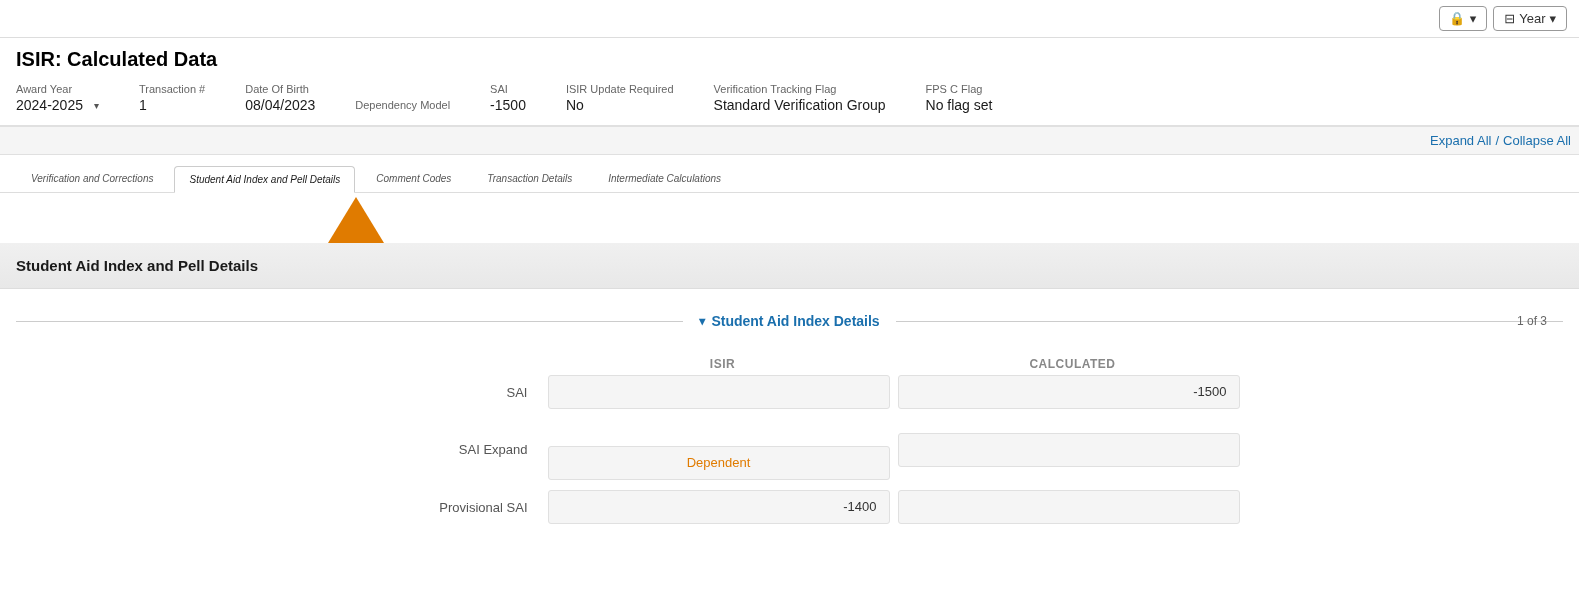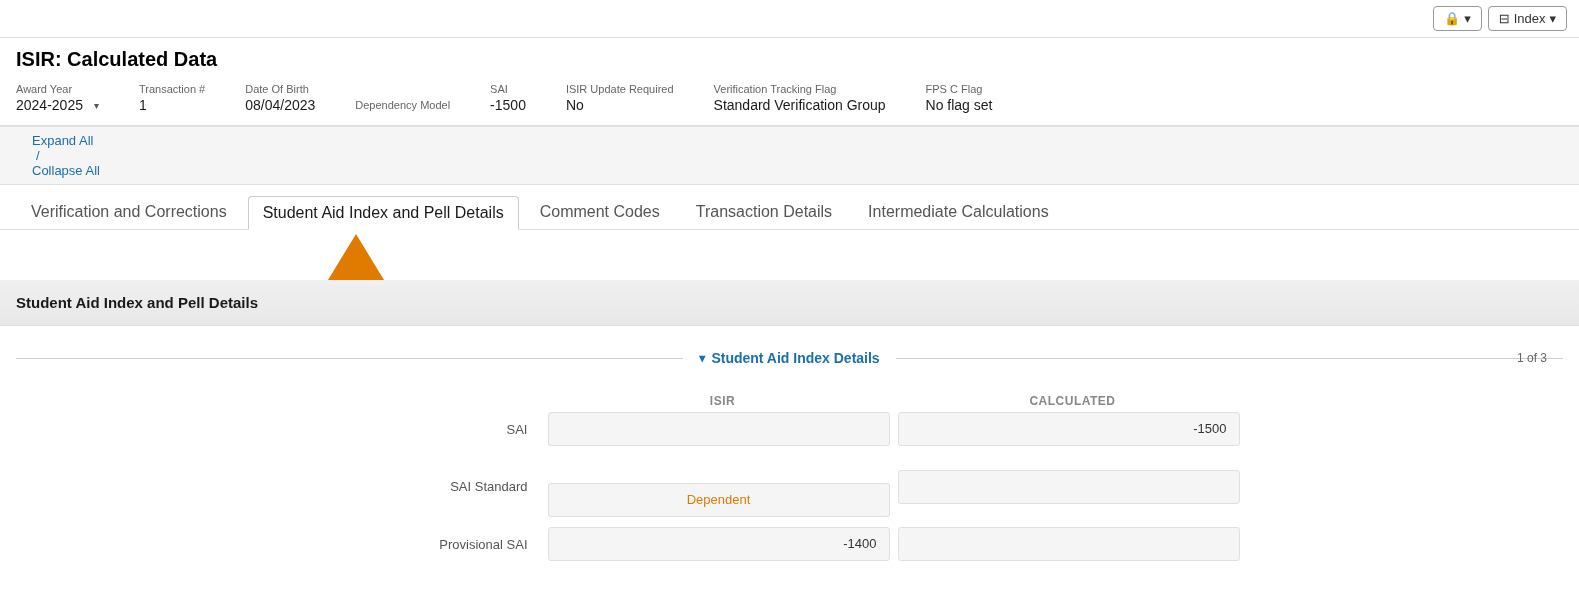--- a/index.html
+++ b/index.html
@@ -65,24 +65,23 @@
     }
     .chevron-down {
       font-size: 10px;
       color: #555;
     }
 
     
     .expand-collapse-bar {
       display: flex;
       justify-content: flex-end;
-      padding: 6px 32px;
+      padding: 6px 8px;
       background: #f5f5f5;
       border-bottom: 1px solid #e0e0e0;
-      flex-direction: column;
     }
     .expand-collapse-bar a {
       color: #1a6fad;
       text-decoration: none;
       font-size: 13px;
       cursor: pointer;
     }
     .expand-collapse-bar span {
       color: #1a6fad;
       margin: 0 4px;
@@ -91,27 +90,28 @@
     
     .tabs-bar {
       display: flex;
       align-items: center;
       padding: 10px 16px 0 16px;
       border-bottom: 1px solid #ddd;
       gap: 6px;
     }
     .tab-item {
       padding: 7px 14px;
-      font-size: 16px;
+      font-size: 10px;
       color: #555;
       cursor: pointer;
       border: 1px solid transparent;
       border-radius: 4px 4px 0 0;
       background: transparent;
       white-space: nowrap;
+      font-style: italic;
     }
     .tab-item.active {
       border: 1px solid #ccc;
       border-bottom: 1px solid #fff;
       background: #fff;
       color: #1a1a1a;
       font-weight: 500;
       position: relative;
       bottom: -1px;
     }
@@ -234,21 +234,21 @@
 </head>
 <body>
 
 <div class="top-toolbar">
   <button class="toolbar-btn">
     <span>🔒</span>
     <span>▾</span>
   </button>
   <button class="toolbar-btn">
     <span>⊟</span>
-    <span>Index</span>
+    <span>Year</span>
     <span>▾</span>
   </button>
 </div>
 
 <div class="page-title">ISIR: Calculated Data</div>
 
 <div class="header-fields">
   <div class="header-field">
     <label>Award Year</label>
     <div class="award-year-value">
@@ -326,21 +326,21 @@
         <div class="col-label">CALCULATED</div>
       </div>
 
       <div class="data-grid-row">
         <div class="row-label">SAI</div>
         <div class="data-cell empty"></div>
         <div class="data-cell">-1500</div>
       </div>
 
       <div class="data-grid-row">
-        <div class="row-label">SAI Standard</div>
+        <div class="row-label">SAI Expand</div>
         <div class="data-cell text-center orange-text">Dependent</div>
         <div class="data-cell empty"></div>
       </div>
 
       <div class="data-grid-row">
         <div class="row-label">Provisional SAI</div>
         <div class="data-cell">-1400</div>
         <div class="data-cell empty"></div>
       </div>
     </div>

